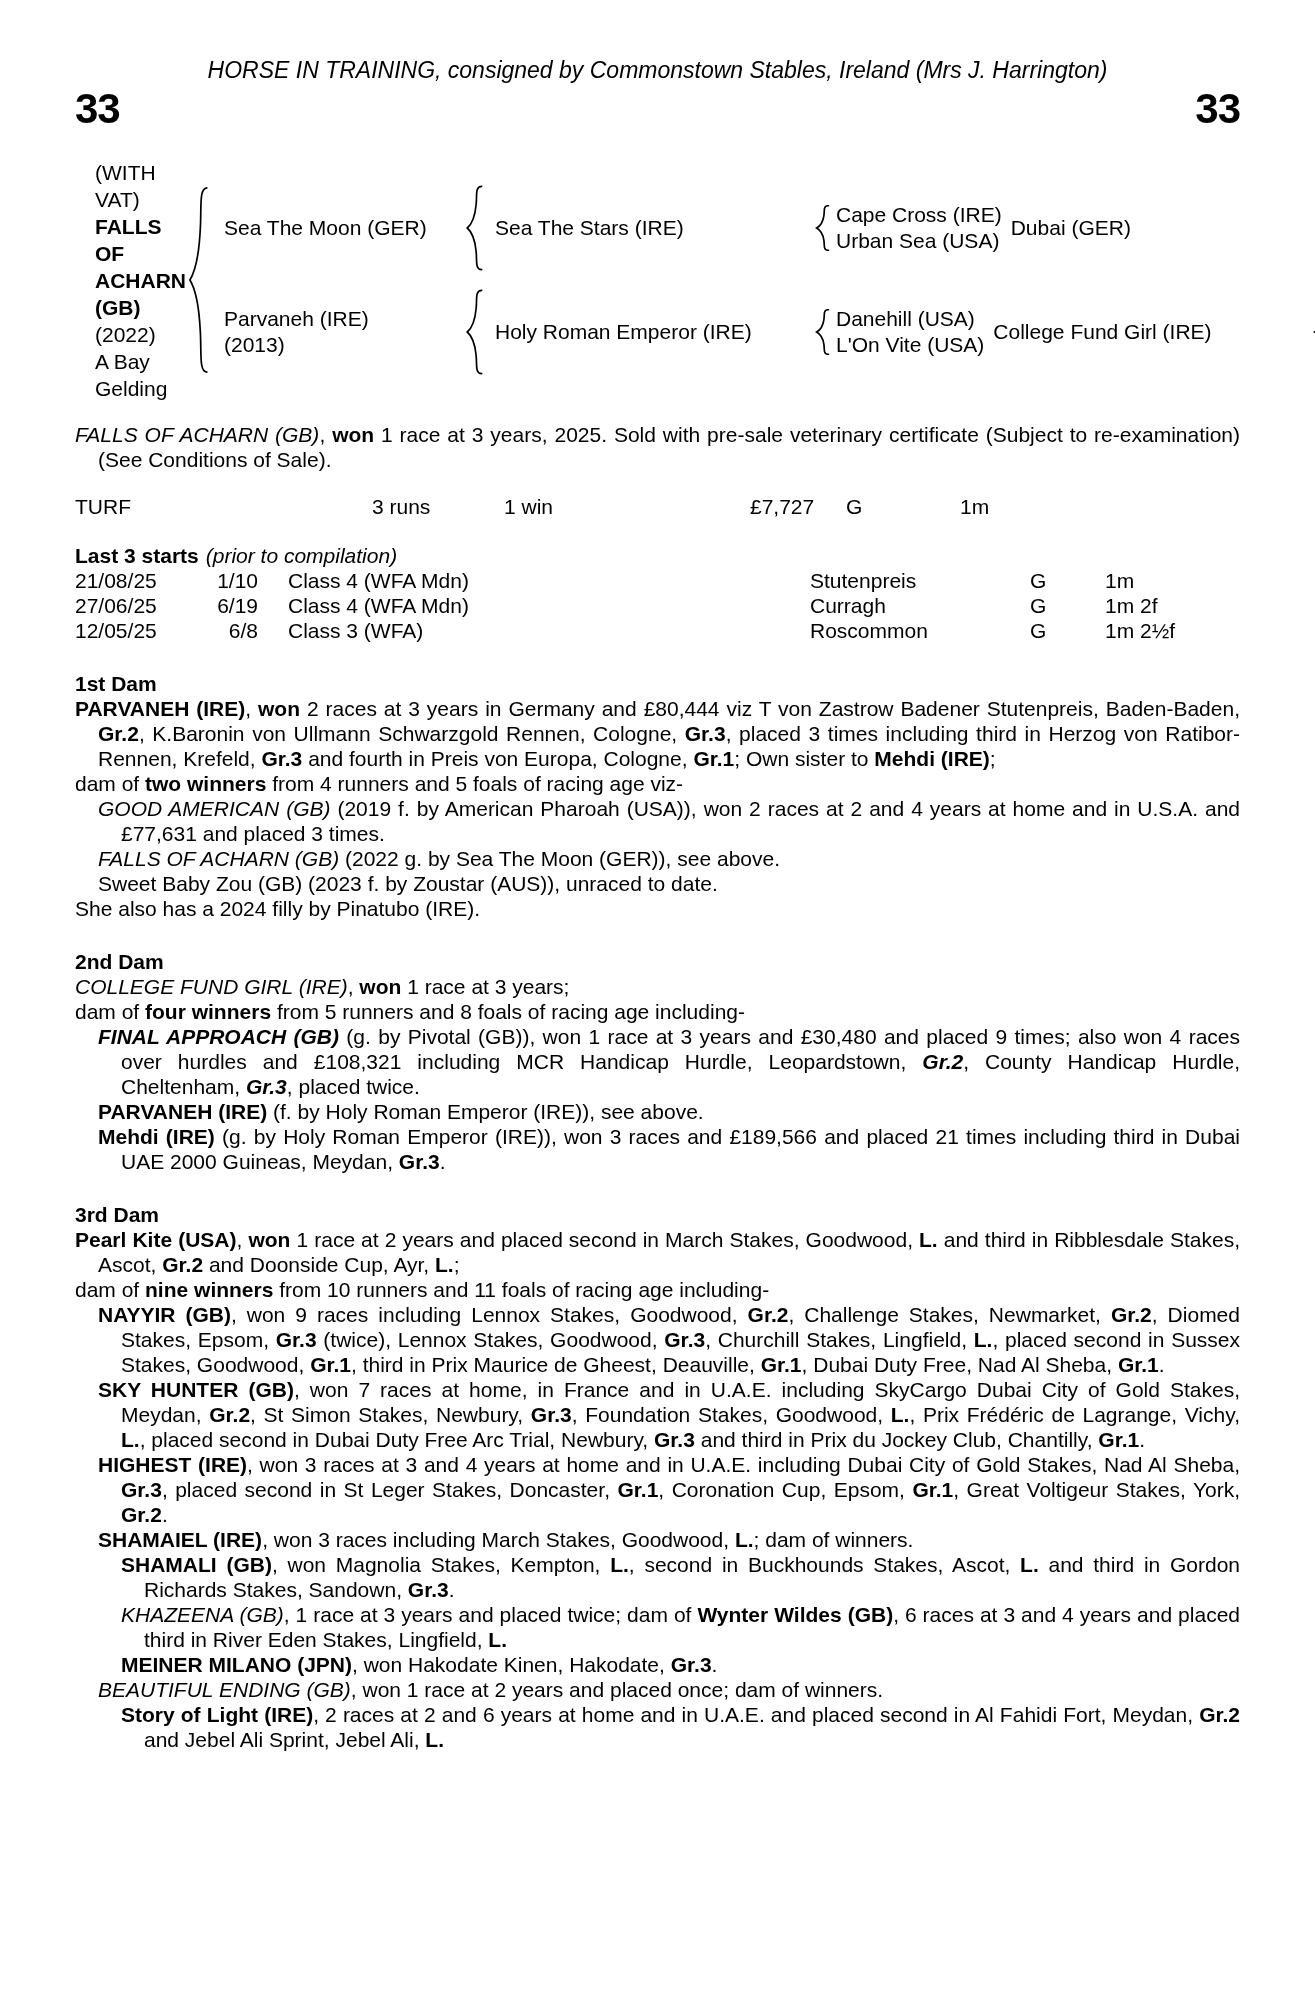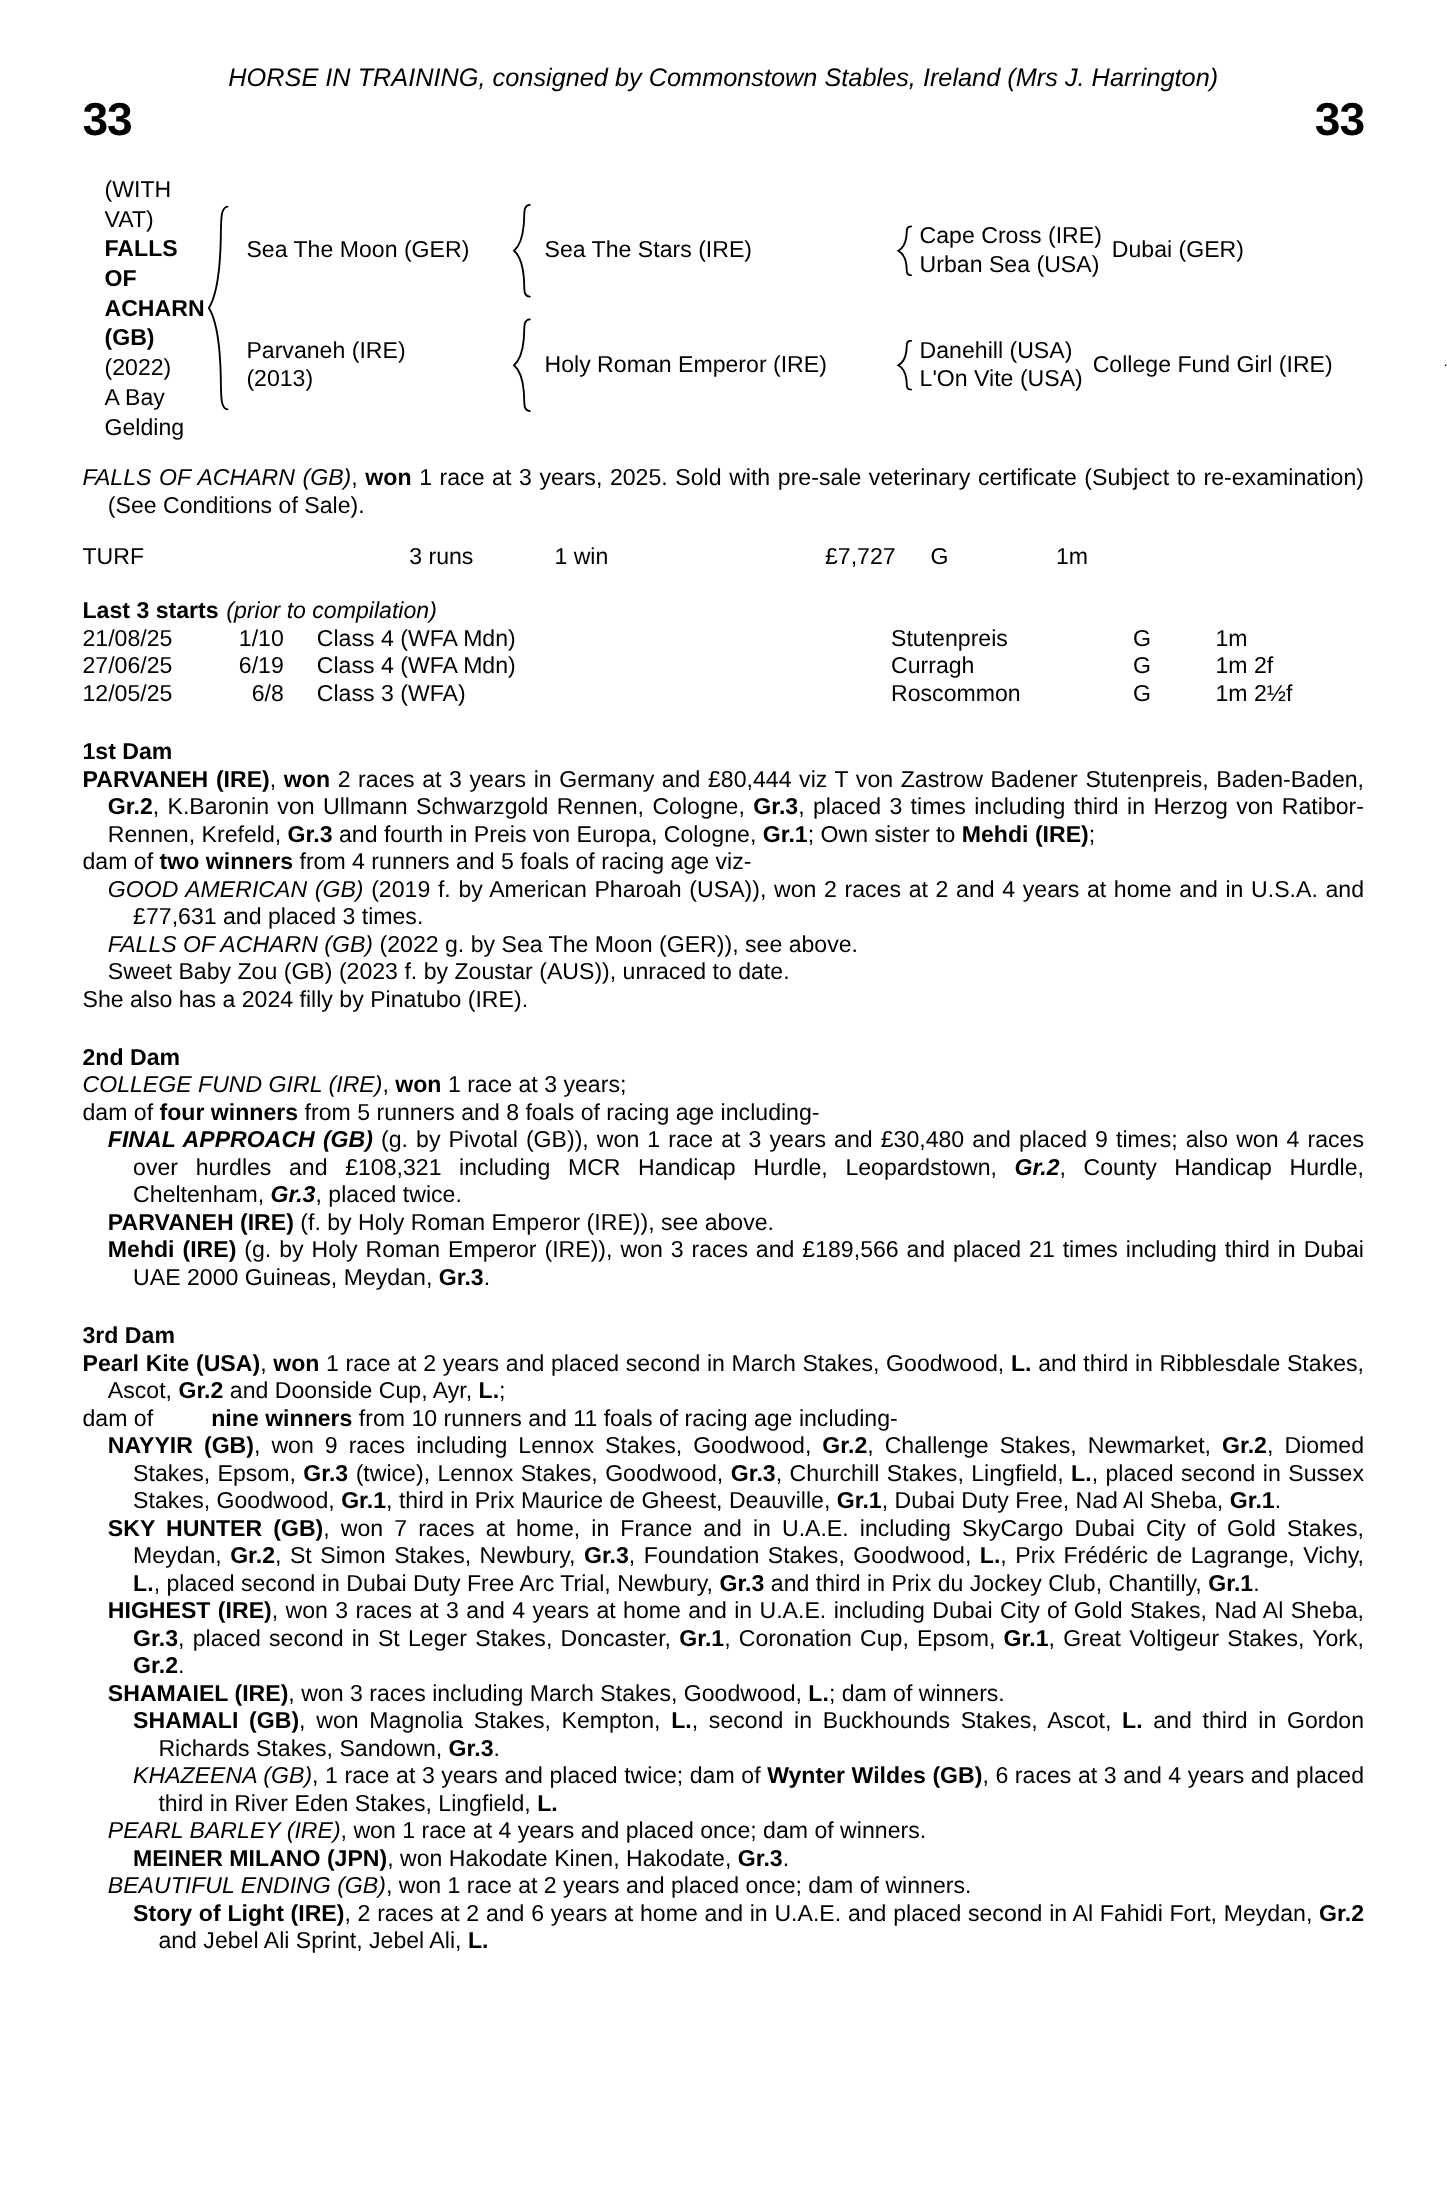--- a/index.html
+++ b/index.html
@@ -249,26 +249,25 @@
     <p class="para h0"><span style="font-style: italic;">COLLEGE FUND GIRL (IRE)</span><span>, </span><span style="font-weight: bold;">won</span><span> 1 race at 3 years;</span></p>
     <p class="para h0"><span>dam of </span><span style="font-weight: bold;">four winners</span><span> from 5 runners and 8 foals of racing age including-</span></p>
     <p class="para l1"><span style="font-weight: bold; font-style: italic;">FINAL APPROACH (GB)</span><span> (g. by Pivotal (GB)), won 1 race at 3 years and £30,480 and placed 9 times; also won 4 races over hurdles and £108,321 including MCR Handicap Hurdle, Leopardstown, </span><span style="font-weight: bold; font-style: italic;">Gr.2</span><span>, County Handicap Hurdle, Cheltenham, </span><span style="font-weight: bold; font-style: italic;">Gr.3</span><span>, placed twice.</span></p>
     <p class="para l1"><span style="font-weight: bold;">PARVANEH (IRE)</span><span> (f. by Holy Roman Emperor (IRE)), see above.</span></p>
     <p class="para l1"><span style="font-weight: bold;">Mehdi (IRE)</span><span> (g. by Holy Roman Emperor (IRE)), won 3 races and £189,566 and placed 21 times including third in Dubai UAE 2000 Guineas, Meydan, </span><span style="font-weight: bold;">Gr.3</span><span>.</span></p>
   </div>
 
   <div class="section">
     <div class="dam-head">3rd Dam</div>
     <p class="para h0"><span style="font-weight: bold;">Pearl Kite (USA)</span><span>, </span><span style="font-weight: bold;">won</span><span> 1 race at 2 years and placed second in March Stakes, Goodwood, </span><span style="font-weight: bold;">L.</span><span> and third in Ribblesdale Stakes, Ascot, </span><span style="font-weight: bold;">Gr.2</span><span> and Doonside Cup, Ayr, </span><span style="font-weight: bold;">L.</span><span>;</span></p>
-    <p class="para h0"><span>dam of </span><span style="font-weight: bold; margin-left: 47px;">nine winners</span><span> from 10 runners and 11 foals of racing age including-</span></p>
+    <p class="para h0"><span>dam of </span><span style="font-weight: bold;">nine winners</span><span> from 10 runners and 11 foals of racing age including-</span></p>
     <p class="para l1"><span style="font-weight: bold;">NAYYIR (GB)</span><span>, won 9 races including Lennox Stakes, Goodwood, </span><span style="font-weight: bold;">Gr.2</span><span>, Challenge Stakes, Newmarket, </span><span style="font-weight: bold;">Gr.2</span><span>, Diomed Stakes, Epsom, </span><span style="font-weight: bold;">Gr.3</span><span> (twice), Lennox Stakes, Goodwood, </span><span style="font-weight: bold;">Gr.3</span><span>, Churchill Stakes, Lingfield, </span><span style="font-weight: bold;">L.</span><span>, placed second in Sussex Stakes, Goodwood, </span><span style="font-weight: bold;">Gr.1</span><span>, third in Prix Maurice de Gheest, Deauville, </span><span style="font-weight: bold;">Gr.1</span><span>, Dubai Duty Free, Nad Al Sheba, </span><span style="font-weight: bold;">Gr.1</span><span>.</span></p>
     <p class="para l1"><span style="font-weight: bold;">SKY HUNTER (GB)</span><span>, won 7 races at home, in France and in U.A.E. including SkyCargo Dubai City of Gold Stakes, Meydan, </span><span style="font-weight: bold;">Gr.2</span><span>, St Simon Stakes, Newbury, </span><span style="font-weight: bold;">Gr.3</span><span>, Foundation Stakes, Goodwood, </span><span style="font-weight: bold;">L.</span><span>, Prix Frédéric de Lagrange, Vichy, </span><span style="font-weight: bold;">L.</span><span>, placed second in Dubai Duty Free Arc Trial, Newbury, </span><span style="font-weight: bold;">Gr.3</span><span> and third in Prix du Jockey Club, Chantilly, </span><span style="font-weight: bold;">Gr.1</span><span>.</span></p>
     <p class="para l1"><span style="font-weight: bold;">HIGHEST (IRE)</span><span>, won 3 races at 3 and 4 years at home and in U.A.E. including Dubai City of Gold Stakes, Nad Al Sheba, </span><span style="font-weight: bold;">Gr.3</span><span>, placed second in St Leger Stakes, Doncaster, </span><span style="font-weight: bold;">Gr.1</span><span>, Coronation Cup, Epsom, </span><span style="font-weight: bold;">Gr.1</span><span>, Great Voltigeur Stakes, York, </span><span style="font-weight: bold;">Gr.2</span><span>.</span></p>
     <p class="para l1"><span style="font-weight: bold;">SHAMAIEL (IRE)</span><span>, won 3 races including March Stakes, Goodwood, </span><span style="font-weight: bold;">L.</span><span>; dam of winners.</span></p>
     <p class="para l2"><span style="font-weight: bold;">SHAMALI (GB)</span><span>, won Magnolia Stakes, Kempton, </span><span style="font-weight: bold;">L.</span><span>, second in Buckhounds Stakes, Ascot, </span><span style="font-weight: bold;">L.</span><span> and third in Gordon Richards Stakes, Sandown, </span><span style="font-weight: bold;">Gr.3</span><span>.</span></p>
     <p class="para l2"><span style="font-style: italic;">KHAZEENA (GB)</span><span>, 1 race at 3 years and placed twice; dam of </span><span style="font-weight: bold;">Wynter Wildes (GB)</span><span>, 6 races at 3 and 4 years and placed third in River Eden Stakes, Lingfield, </span><span style="font-weight: bold;">L.</span></p>
-    <p class="para l1"><span style="font-style: italic;">PEARL BARLEY (IRE)</span><span>, won 1 race at 4 years and placed once; dam of winners.</span></p>
     <p class="para l2"><span style="font-weight: bold;">MEINER MILANO (JPN)</span><span>, won Hakodate Kinen, Hakodate, </span><span style="font-weight: bold;">Gr.3</span><span>.</span></p>
     <p class="para l1"><span style="font-style: italic;">BEAUTIFUL ENDING (GB)</span><span>, won 1 race at 2 years and placed once; dam of winners.</span></p>
     <p class="para l2"><span style="font-weight: bold;">Story of Light (IRE)</span><span>, 2 races at 2 and 6 years at home and in U.A.E. and placed second in Al Fahidi Fort, Meydan, </span><span style="font-weight: bold;">Gr.2</span><span> and Jebel Ali Sprint, Jebel Ali, </span><span style="font-weight: bold;">L.</span></p>
   </div>
 
 </div>
 
 </body></html>

